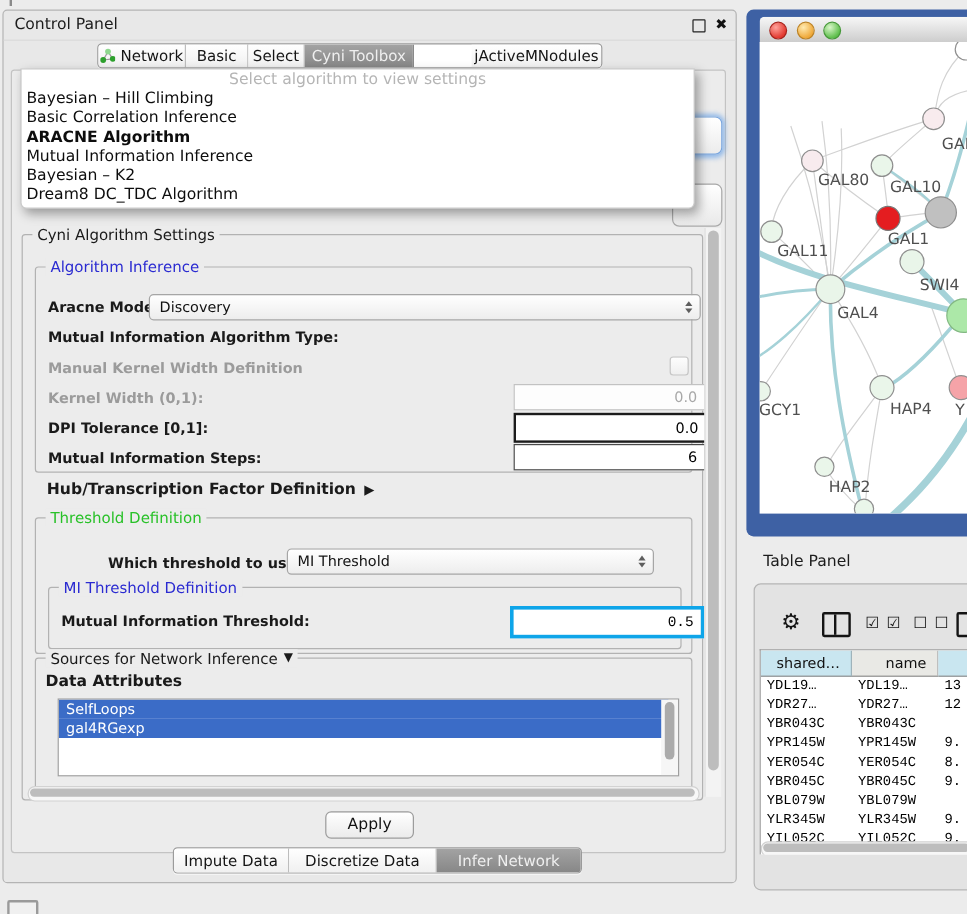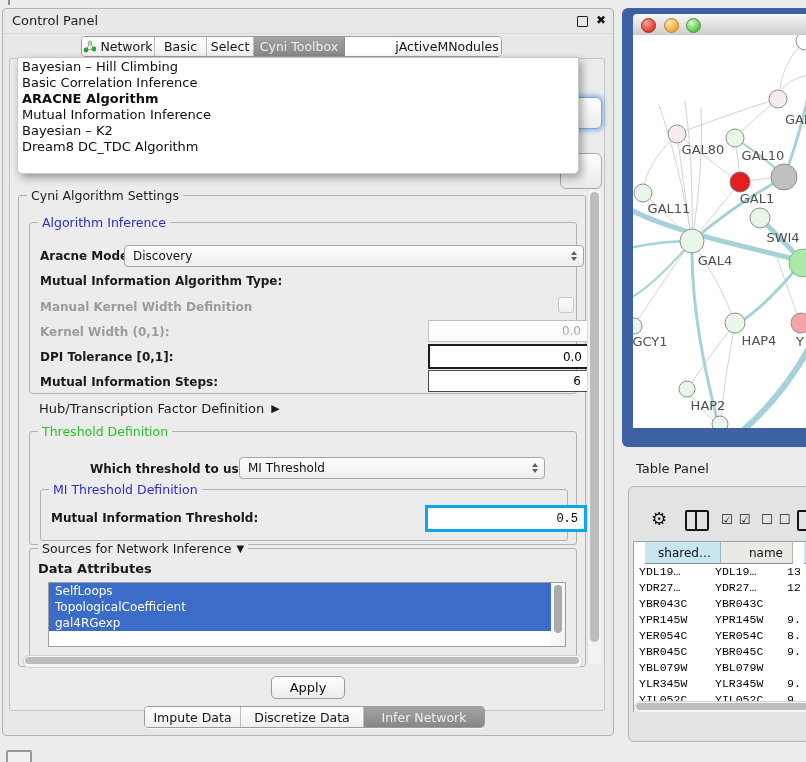--- a/index.html
+++ b/index.html
@@ -1,19 +1,19 @@
 <!DOCTYPE html>
 <html><head>
 <meta charset="utf-8">
 <style>
   html,body{margin:0;padding:0;background:#d8d8d8;}
   #screen{position:relative;width:806px;height:762px;overflow:hidden;
     background:#ececec;font-family:"DejaVu Sans","Liberation Sans",sans-serif;
     -webkit-font-smoothing:antialiased;}
-  .abs{position:absolute;}
+  .abs{position:absolute;font-weight:bold;}
 
   
   .cp{position:absolute;left:2px;top:8px;width:610px;height:726px;background:#e8e8e8;
       border:1px solid #b4b4b4;border-radius:4px;}
   .cp-header{position:absolute;left:0;top:0;right:0;height:24px;border-bottom:1px solid #dadada;}
   .cp-title{position:absolute;left:9px;top:4px;font-size:13px;color:#1c1c1c;}
   .win-float{position:absolute;right:25px;top:7px;width:9px;height:9px;border:1.5px solid #222;border-radius:1px;}
   .win-close{position:absolute;right:7px;top:4px;font-size:12px;font-weight:bold;color:#111;line-height:14px;}
 
   
@@ -87,21 +87,21 @@
        border:1px solid #b5b5b5;border-radius:6px;overflow:hidden;}
   .gear{position:absolute;font-size:18px;color:#141414;line-height:18px;}
   .spliticon{position:absolute;width:20px;height:17px;border:2px solid #141414;border-radius:2px;}
   .spliticon:after{content:"";position:absolute;left:8px;top:0;bottom:0;width:2px;background:#141414;}
   .boxpair{position:absolute;font-size:13px;color:#141414;letter-spacing:1px;white-space:nowrap;}
   .docicon{position:absolute;width:15px;height:17px;border:2px solid #141414;border-radius:2px;background:#e3e3e3;}
   .ttable{position:absolute;left:4px;top:54px;width:178px;height:170px;background:#fff;border:1px solid #a0a0a0;border-bottom:none;overflow:hidden;}
   .thead{position:absolute;left:0;top:0;height:22px;display:flex;}
   .th{height:22px;line-height:22px;font-size:12px;color:#111;text-align:right;padding-right:9px;
       border-right:1px solid #9fb3ba;border-bottom:1px solid #8f8f8f;box-sizing:border-box;}
-  .th.blue{background:#c9e6f0;margin-left:11px;}
+  .th.blue{background:#c9e6f0;}
   .th.gray{background:#e9e9e5;border-right-color:#b5b5b5;}
   .trow{position:absolute;left:0;height:16px;display:flex;}
   .td{height:16px;line-height:16px;font-size:11.5px;color:#000;padding-left:5px;box-sizing:border-box;white-space:nowrap;overflow:hidden;font-family:Liberation Mono, monospace;}
 
   .corner-box{position:absolute;left:6px;top:750px;width:22px;height:14px;border:2px solid #9a9a9a;background:#f0f0f0;border-radius:2px;}
   .tick{position:absolute;left:8px;top:0;width:2px;height:5px;background:#8a8a8a;}
 </style>
 </head>
 <body>
 
@@ -201,21 +201,20 @@
         </div>
 
         <div class="group" style="left:10px;top:352px;width:546px;height:116px;">
           <span class="gtitle">
             <span>Sources for Network Inference</span>
             <span style="font-size:10px;">▼</span>
           </span>
           <span class="lbl" style="left:8px;top:12px;font-size:13px;">Data Attributes</span>
           <div class="listbox" style="left:18px;top:33px;width:516px;height:63px;">
             <div class="li-sel">SelfLoops</div>
-            <div class="li-sel">TopologicalCoefficient</div>
             <div class="li-sel">gal4RGexp</div>
             <div class="list-vscroll">
                 <div class="list-thumb"></div>
               </div>
           </div>
         </div>
 
         <div class="hscroll" style="left:4px;top:459px;width:558px;height:11px;">
           <div class="hthumb"></div>
         </div>
@@ -235,20 +234,21 @@
       <div class="s" style="width:122px;">
           <span>Discretize Data</span>
         </div>
       <div class="s sel" style="width:120px;">
           <span>Infer Network</span>
         </div>
     </div>
   </div>
 
   <div class="popup">
+    <div class="dd-ph">Select algorithm to view settings</div>
     <div class="dd-item">Bayesian – Hill Climbing</div>
     <div class="dd-item">Basic Correlation Inference</div>
     <div class="dd-item bold">ARACNE Algorithm</div>
     <div class="dd-item">Mutual Information Inference</div>
     <div class="dd-item">Bayesian – K2</div>
     <div class="dd-item">Dream8 DC_TDC Algorithm</div>
   </div>
 
   <div class="netwin">
     <div class="net-titlebar">

